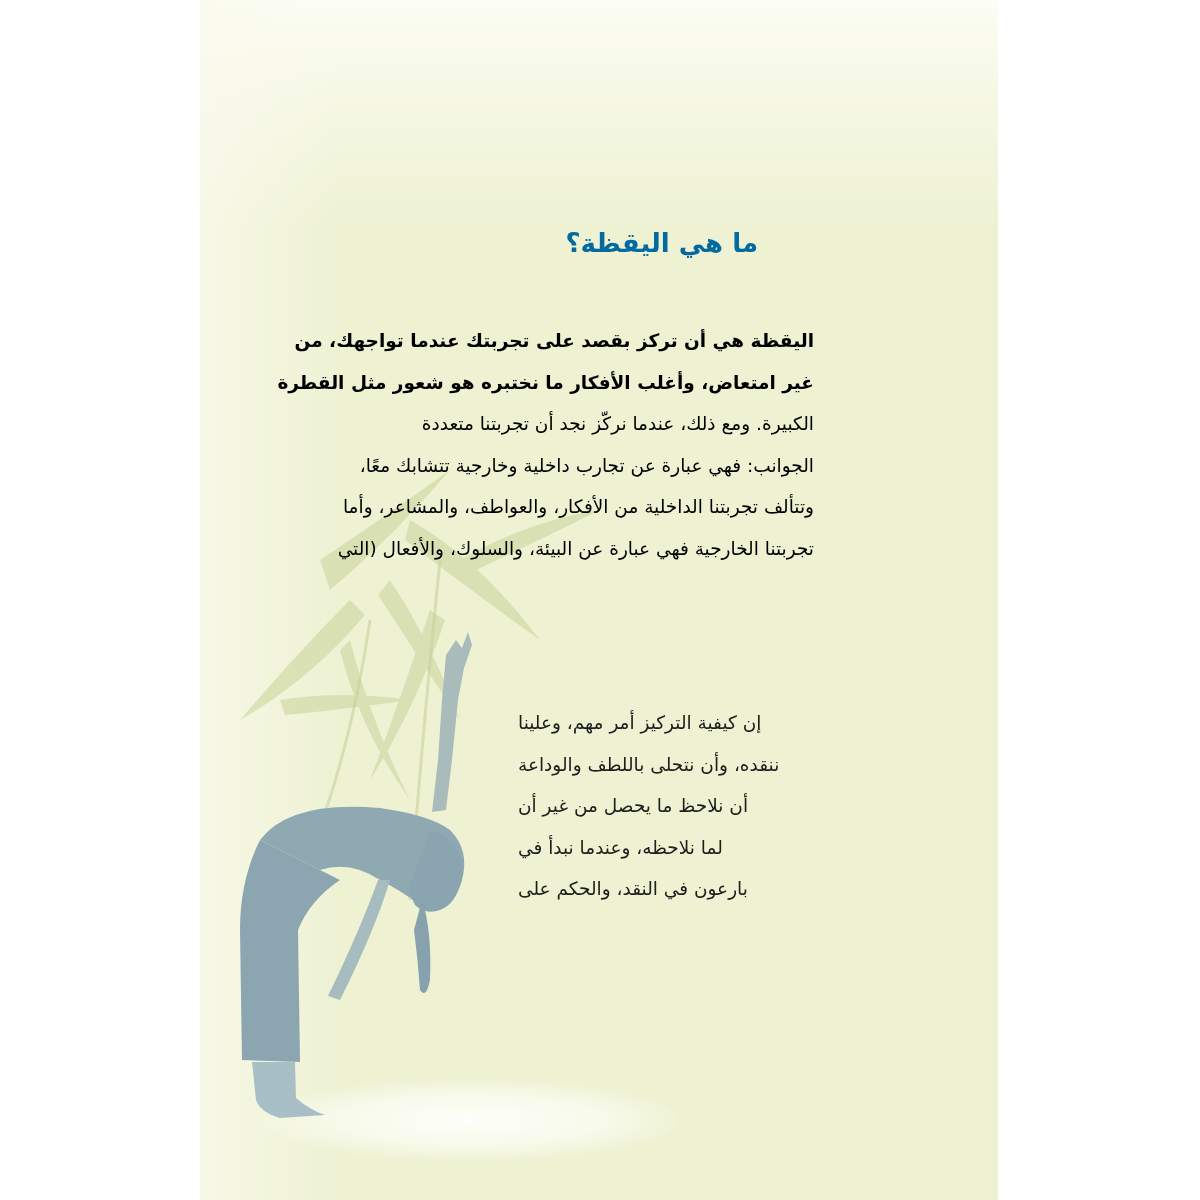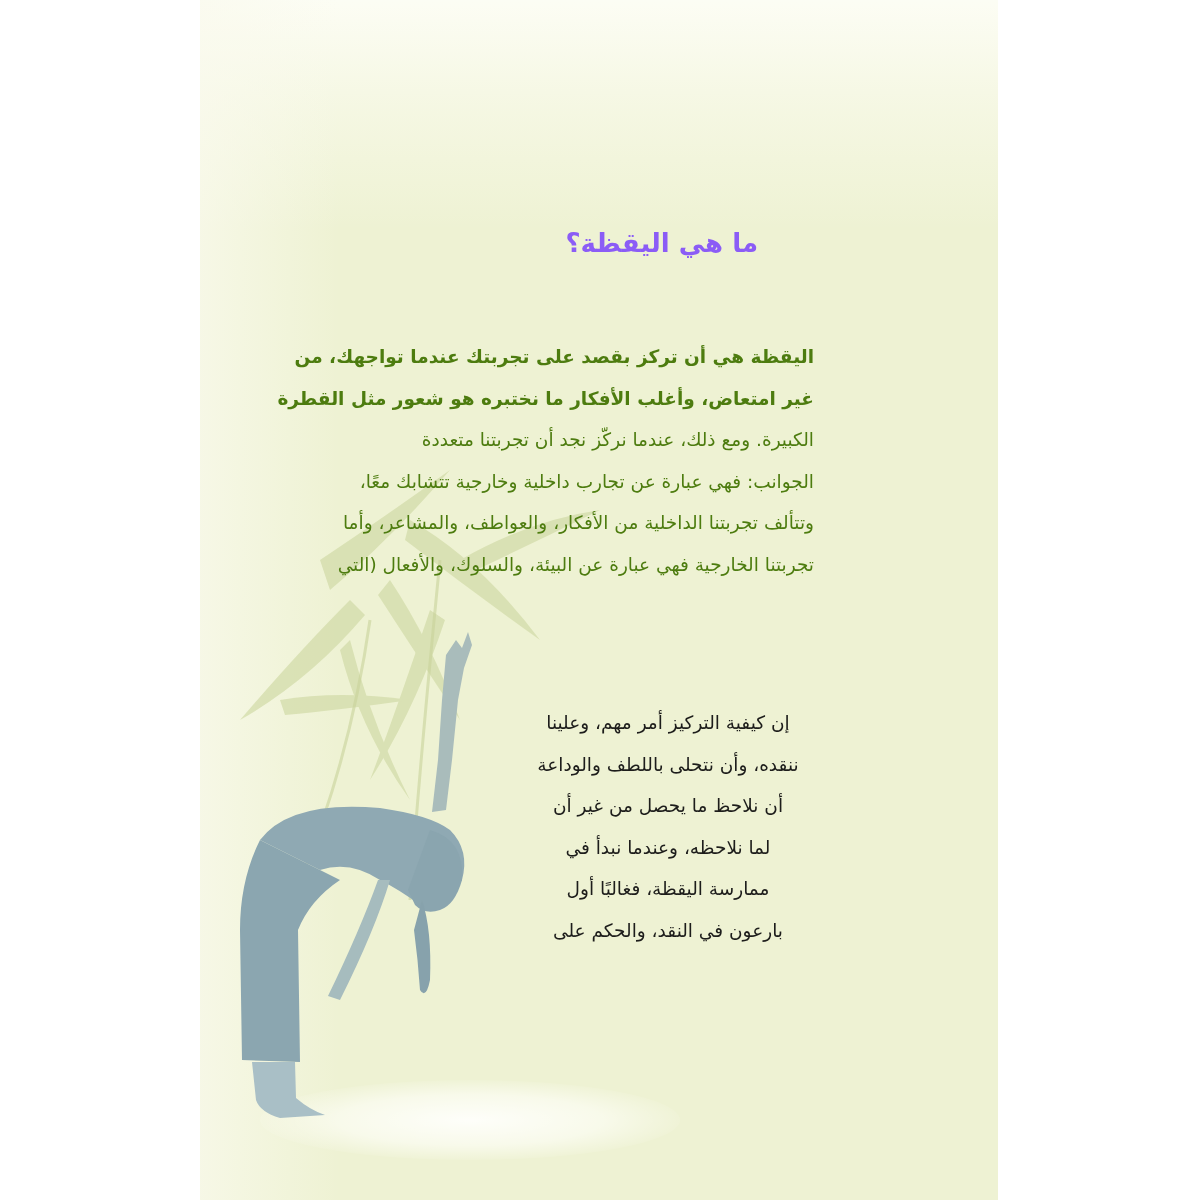--- a/index.html
+++ b/index.html
@@ -21,34 +21,34 @@
   }
   .ground {
     position:absolute; left:60px; top:1080px; width:420px; height:80px;
     border-radius:50%; background:radial-gradient(ellipse at center, rgba(255,255,252,0.95) 0%, rgba(255,255,250,0.6) 45%, rgba(238,242,211,0) 75%);
   }
   .leaves { position:absolute; left:0; top:0; width:798px; height:1200px; }
   .figure { position:absolute; left:0; top:0; width:798px; height:1200px; }
   .title {
     position:absolute; right:240px; top:228px; width:500px;
     direction:rtl; text-align:right;
-    font-size:26px; font-weight:bold; color:#8b5cf6;
+    font-size:26px; font-weight:bold; color:#0369a1;
   }
   .p1 {
-    position:absolute; left:108px; top:336px; width:506px;
+    position:absolute; left:108px; top:320px; width:506px;
     direction:rtl; text-align:justify; text-align-last:right;
-    font-size:18.5px; line-height:41.5px; color:#4d7c0f;
+    font-size:18.5px; line-height:41.5px; color:#000000;
   }
   .p1 .line { display:block; white-space:nowrap; text-align:right; }
   .p1 .bold { font-weight:bold; }
   .p2 {
     position:absolute; left:318px; top:702px; width:300px;
     direction:rtl; font-size:18.5px; line-height:41.5px; color:#1d1d1b;
   }
-  .p2 .line { display:block; white-space:nowrap; text-align:center; }
+  .p2 .line { display:block; white-space:nowrap; text-align:left; }
 </style>
 </head>
 <body>
 
 <div class="page">
   <div class="wash-top"></div>
   <div class="wash-left"></div>
 
   <svg class="leaves" viewBox="0 0 798 1200">
     <g fill="#d3dcaa" opacity="0.75">
@@ -94,16 +94,15 @@
     <span class="line">الجوانب: فهي عبارة عن تجارب داخلية وخارجية تتشابك معًا،</span>
     <span class="line">وتتألف تجربتنا الداخلية من الأفكار، والعواطف، والمشاعر، وأما</span>
     <span class="line">تجربتنا الخارجية فهي عبارة عن البيئة، والسلوك، والأفعال (التي</span>
   </div>
 
   <div class="p2">
     <span class="line">إن كيفية التركيز أمر مهم، وعلينا</span>
     <span class="line">ننقده، وأن نتحلى باللطف والوداعة</span>
     <span class="line">أن نلاحظ ما يحصل من غير أن</span>
     <span class="line">لما نلاحظه، وعندما نبدأ في</span>
-    <span class="line">ممارسة اليقظة، فغالبًا أول</span>
     <span class="line">بارعون في النقد، والحكم على</span>
   </div>
 </div>
 
 </body></html>

